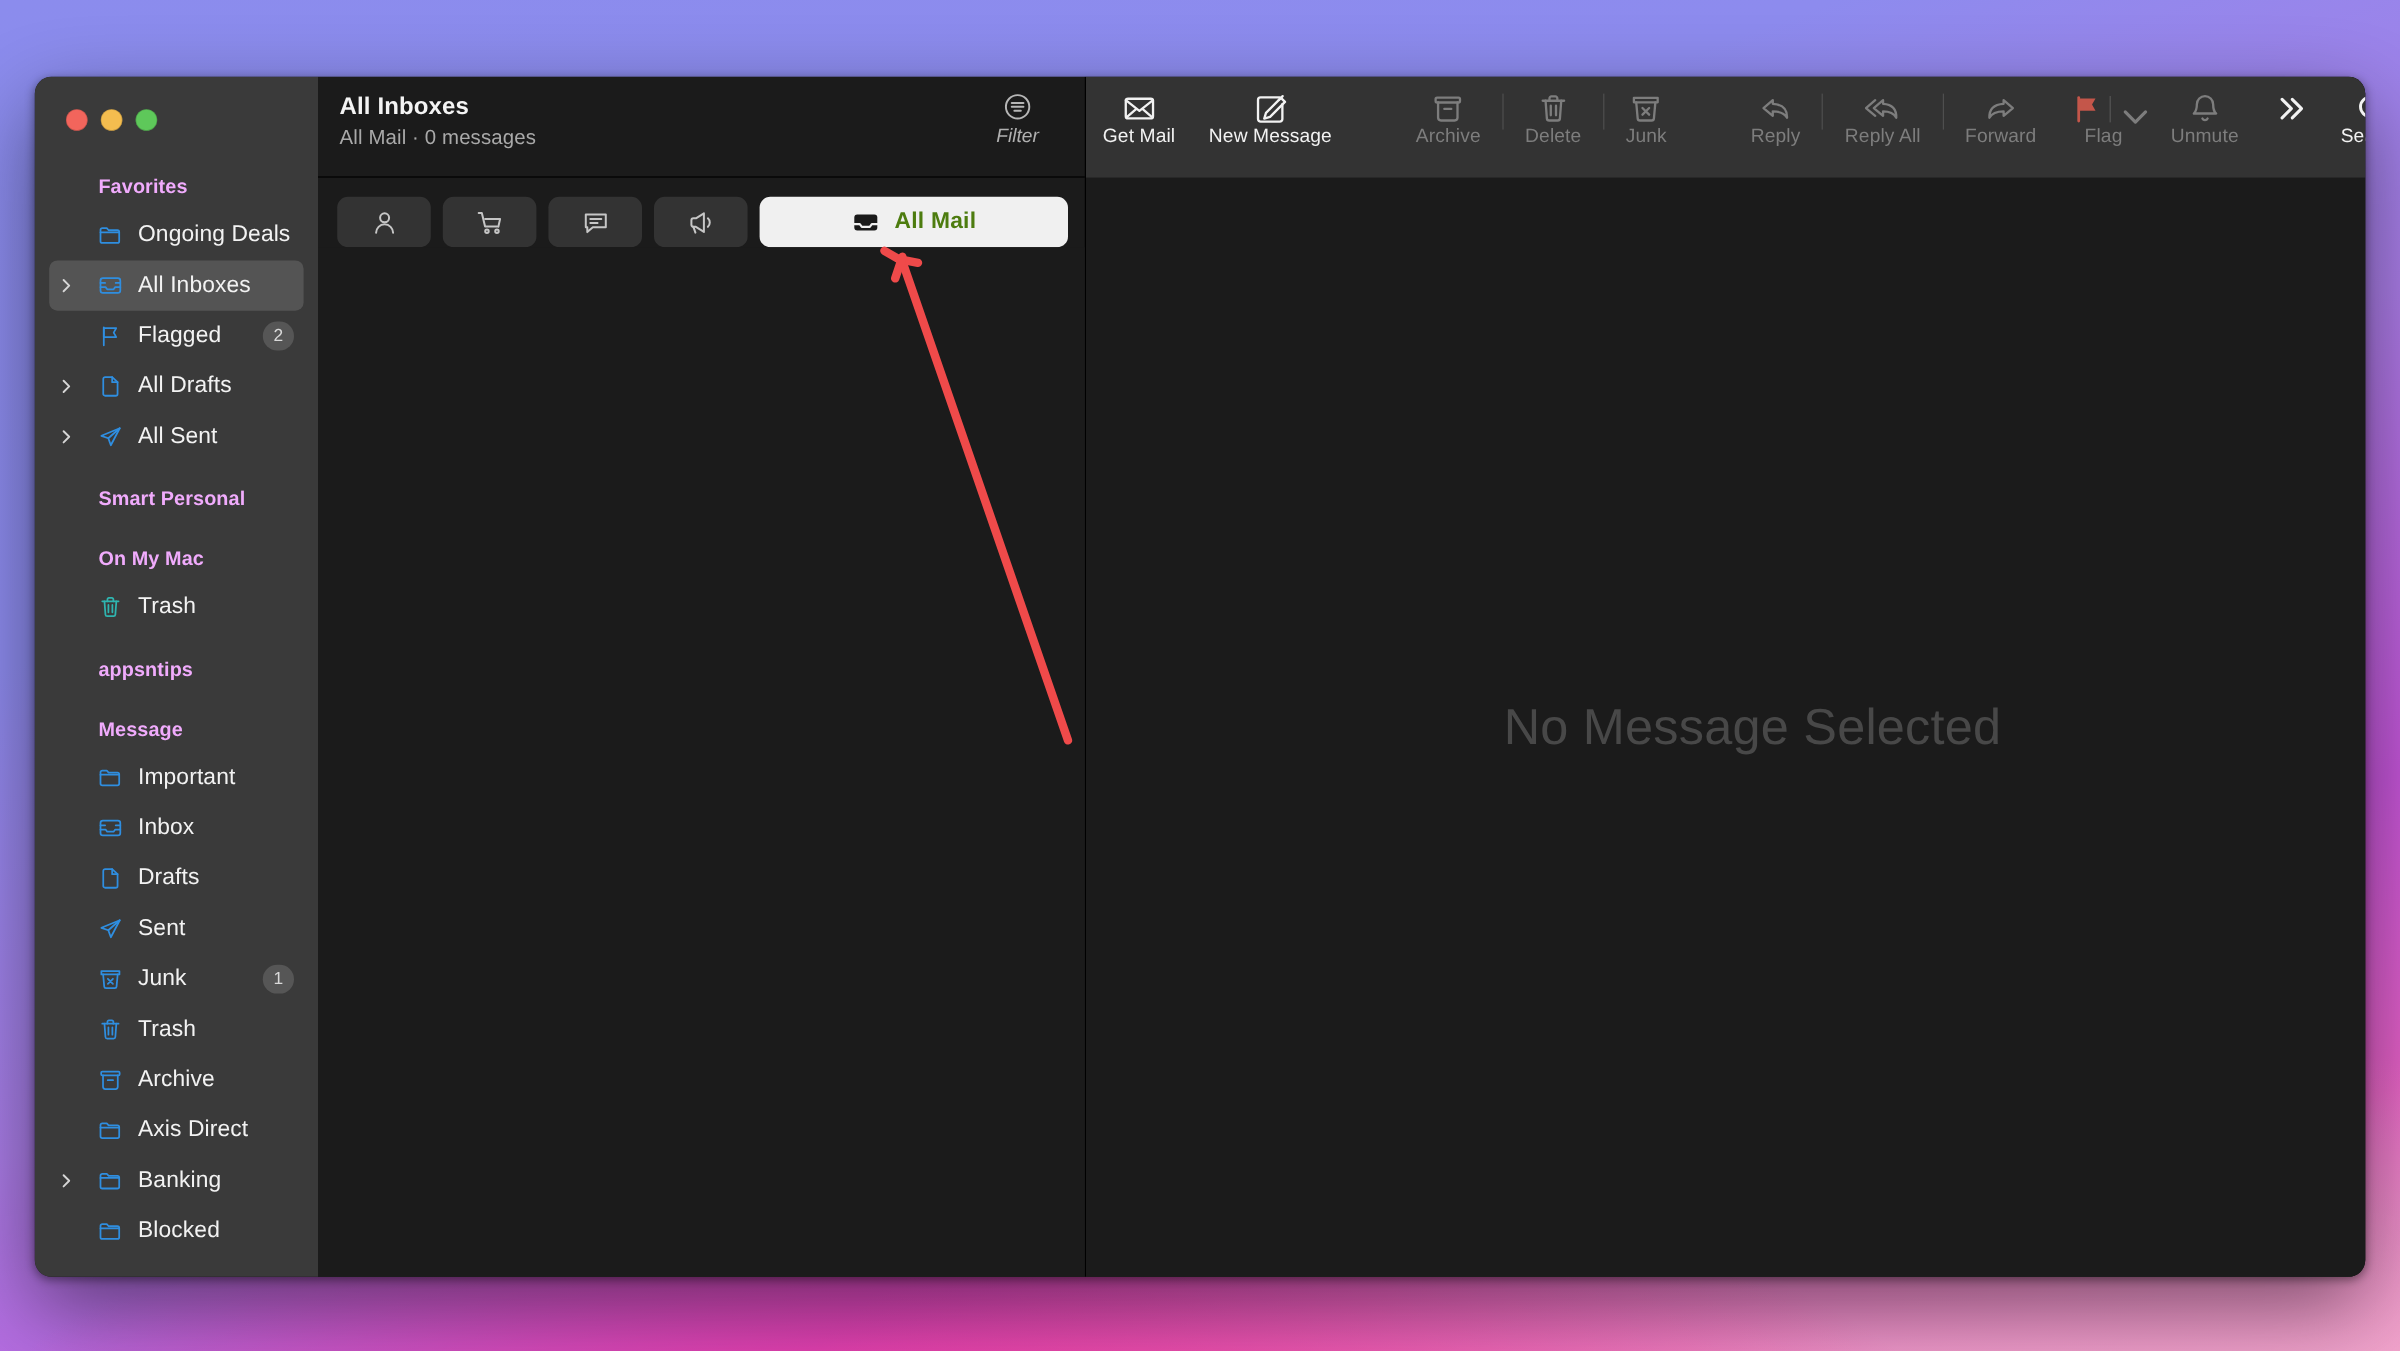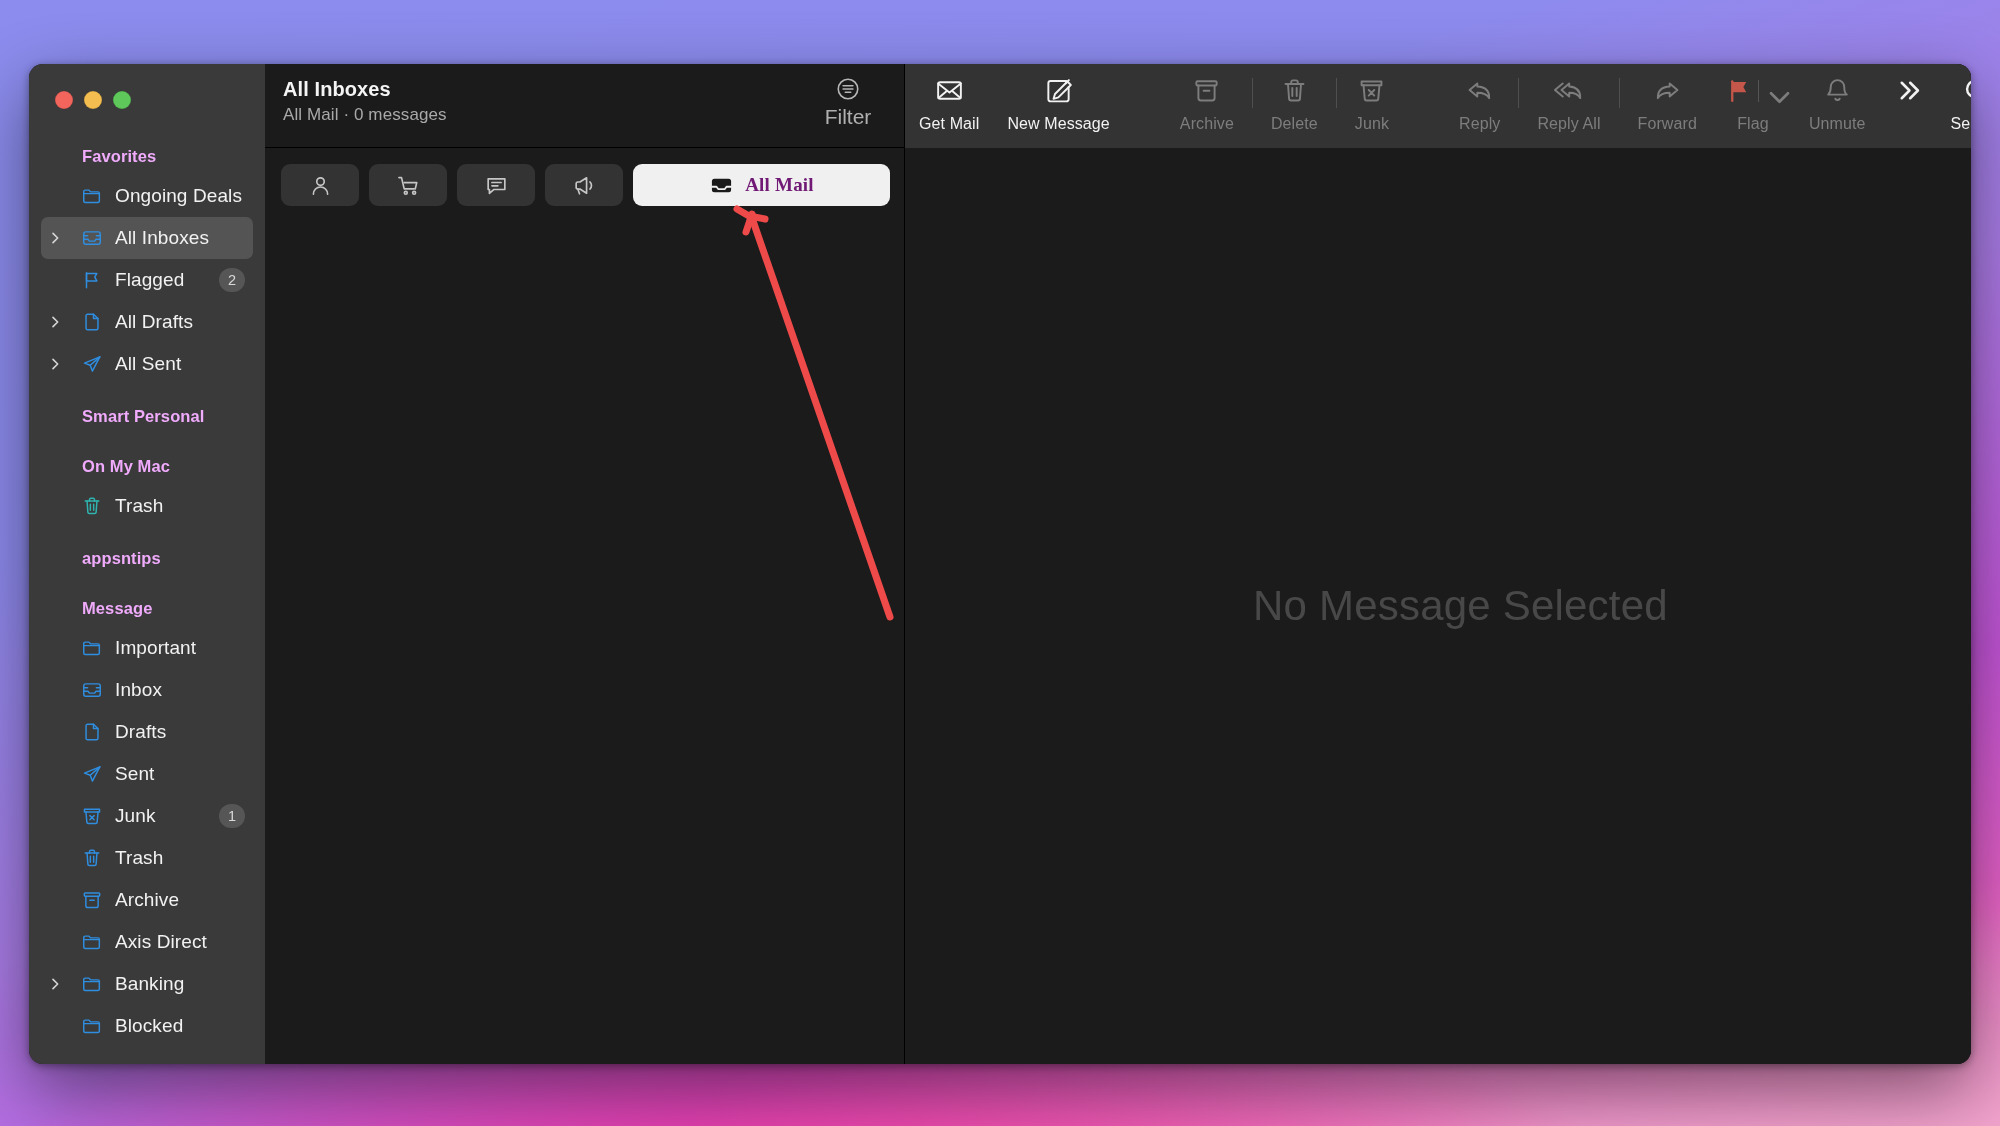--- a/index.html
+++ b/index.html
@@ -71,46 +71,46 @@
     height:84px; padding:14px 0 0 18px; position:relative;
     border-bottom:1px solid #000; display:flex; flex-direction:column;
   }
   .lh-title { font-size:20px; font-weight:700; color:#f4f4f4; letter-spacing:.1px; }
   .lh-sub { font-size:17px; color:#a9a9a9; margin-top:4px; letter-spacing:.1px; }
   .filter-btn {
     position:absolute; right:20px; top:12px; width:72px;
     display:flex; flex-direction:column; align-items:center; gap:3px; cursor:default;
   }
   .filter-btn svg { width:26px; height:26px; color:#b6b6b6; }
-  .filter-lbl { font-size:21px; color:#b0b0b0; }
+  .filter-lbl { font-size:16px; color:#b0b0b0;font-style:italic; }
 
   .pills { display:flex; align-items:center; gap:10px; padding:16px 14px 0 16px; }
   .pill {
     height:42px; border-radius:9px; background:#333; display:flex;
     align-items:center; justify-content:center; cursor:default;
   }
   .pill.sq { width:78px; }
   .pill svg { width:25px; height:25px; color:#c6c6c6; }
   .pill.allmail {
     flex:1; background:#f0f0f0; gap:11px;
   }
   .pill.allmail svg { width:25px; height:25px; color:#1a1a1a; }
-  .pill.allmail .pl { font-size:19px; font-weight:700; color:#701a75; letter-spacing:.2px;font-family:Liberation Serif, serif; }
+  .pill.allmail .pl { font-size:19px; font-weight:700; color:#4d7c0f; letter-spacing:.2px; }
 
   .list-body { flex:1; background:#1b1b1b; }
 
   
   .readcol { flex:1; background:#1b1b1b; display:flex; flex-direction:column; }
   .toolbar {
     height:84px; display:flex; align-items:flex-start; justify-content:center;
     background:#333333; padding-top:12px; position:relative;
   }
   .tb-item {
     width:auto; min-width:54px; padding:0 14px; display:flex; flex-direction:column;
-    align-items:center; gap:10px; cursor:default;
+    align-items:center; gap:0; cursor:default;
   }
   .tb-item svg { width:29px; height:29px; }
   .tb-lbl { font-size:16px; letter-spacing:.1px; white-space:nowrap; }
   .tb-item.on svg { color:#f2f2f2; }
   .tb-item.on .tb-lbl { color:#f2f2f2; }
   .tb-item.off svg { color:#7d7d7d; }
   .tb-item.off .tb-lbl { color:#7d7d7d; }
   .tb-sep { width:1px; height:30px; background:#4f4f4f; margin:2px 4px 0; }
   .tb-gap { width:42px; }
   .flag-caret { width:16px; height:16px; color:#8a8a8a; margin-left:2px; }

